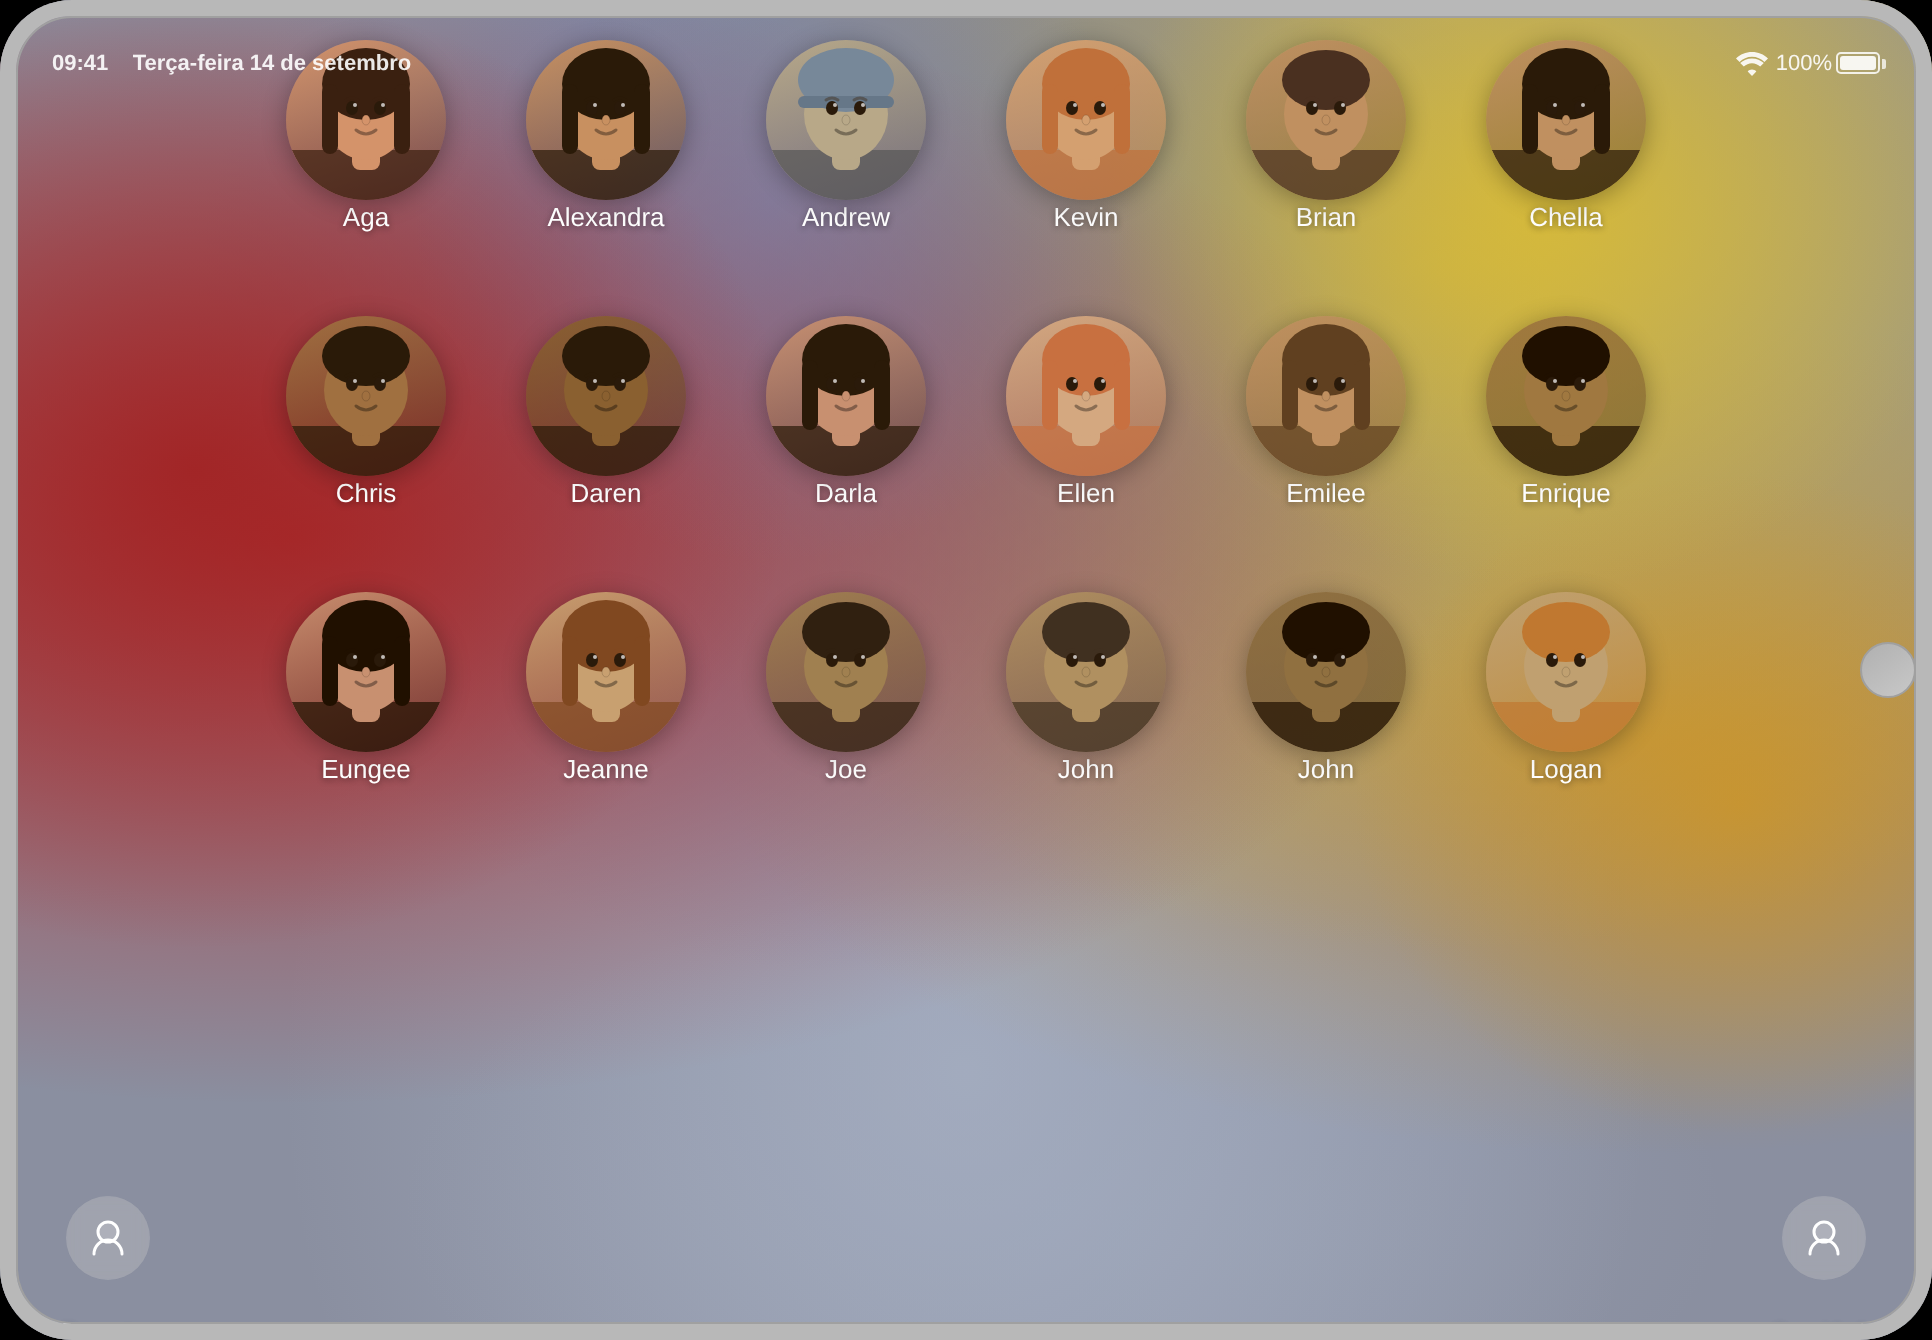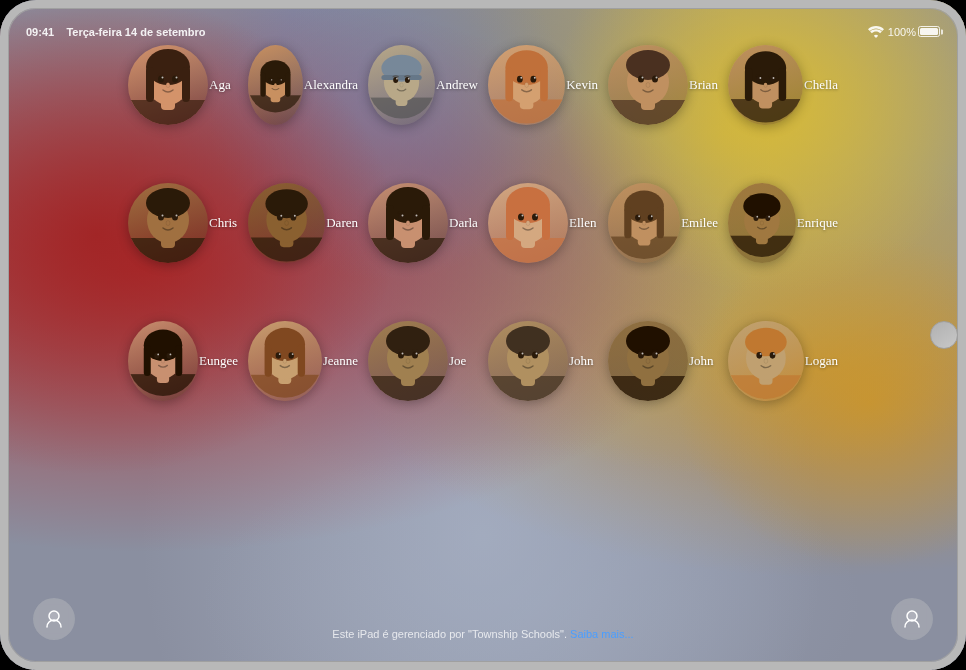--- a/index.html
+++ b/index.html
@@ -149,25 +149,24 @@
       display: grid;
       grid-template-columns: repeat(6, 110px);
       grid-template-rows: repeat(3, 130px);
       gap: 8px 10px;
       margin-top: 20px;
       justify-content: center;
     }
 
     .student-item {
       display: flex;
-      flex-direction: row;
+      flex-direction: column;
       align-items: center;
       gap: 1px;
       cursor: pointer;
-      font-family: Liberation Serif, serif;
     }
 
     .student-avatar {
       width: 80px;
       height: 80px;
       border-radius: 50%;
       overflow: hidden;
       background: #c0c0c0;
       display: flex;
       align-items: center;
@@ -951,24 +950,20 @@
       <div class="bottom-btn">
         <div class="bottom-btn-icon">
           <svg width="22" height="22" viewBox="0 0 22 22" fill="none">
             <circle cx="11" cy="8" r="5" stroke="white" stroke-width="1.5" fill="rgba(255,255,255,0.15)"></circle>
             <path d="M4 19c0-3.87 3.13-7 7-7s7 3.13 7 7" stroke="white" stroke-width="1.5" stroke-linecap="round"></path>
           </svg>
         </div>
         <span class="bottom-btn-label">Recentes</span>
       </div>
 
-      <div class="managed-text">
-        <span>Este iPad é gerenciado por "Township Schools".</span>
-        <a class="learn-more">Saiba mais...</a>
-      </div>
 
       <div class="bottom-btn">
         <div class="bottom-btn-icon">
           <svg width="22" height="22" viewBox="0 0 22 22" fill="none">
             <circle cx="11" cy="8" r="5" stroke="white" stroke-width="1.5" fill="rgba(255,255,255,0.15)"></circle>
             <path d="M4 19c0-3.87 3.13-7 7-7s7 3.13 7 7" stroke="white" stroke-width="1.5" stroke-linecap="round"></path>
           </svg>
         </div>
         <span class="bottom-btn-label">Convidado</span>
       </div>

